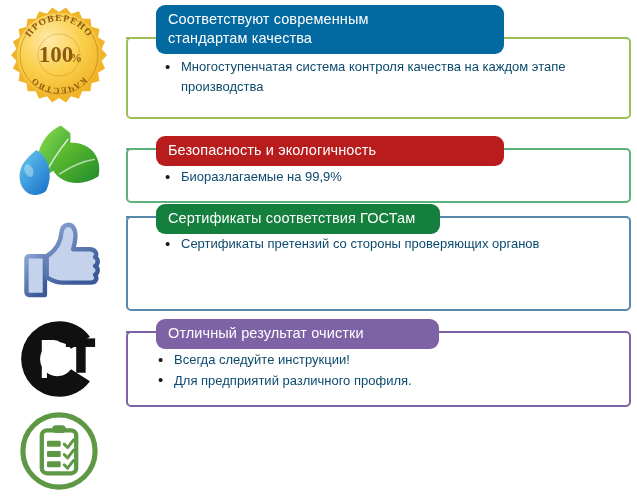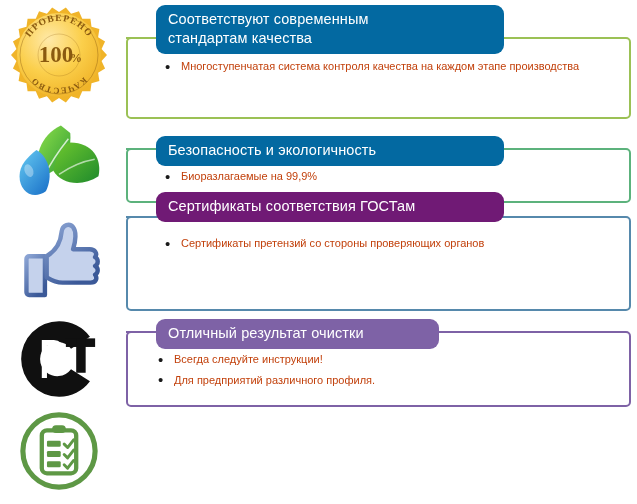--- a/index.html
+++ b/index.html
@@ -89,23 +89,23 @@
   .bullets {
     position: absolute;
     margin: 0;
     padding: 0;
     list-style: none;
     z-index: 2;
   }
   .bullets li {
     position: relative;
     padding-left: 19px;
-    font-size: 11px;
+    font-size: 13px;
     line-height: 19.5px;
-    color: #c2410c;
+    color: #0c4a6e;
     margin-bottom: 1px;
   }
   .bullets li::before {
     content: "\2022";
     position: absolute;
     left: 3px;
     top: -0.5px;
     font-size: 15px;
     color: #1a1a1a;
   }
@@ -212,29 +212,29 @@
         <div class="stub" style="left: 8px; top: 37px; width: 32px; background: rgb(155, 193, 85);"></div>
         <div class="header-pill" style="left: 38px; top: 5px; width: 348px; background: #0369a1;">Соответствуют современным
 стандартам качества</div>
         <ul class="bullets" style="left: 44px; top: 57px; width: 440px;">
           <li>Многоступенчатая система контроля качества на каждом этапе производства</li>
         </ul>
       </div>
       <div class="section" style="left: 0px; top: 0px; width: 519px; height: 504px;">
         <div class="body-box" style="left: 8px; top: 148px; width: 505px; height: 55px; border-color: rgb(92, 178, 124);"></div>
         <div class="stub" style="left: 8px; top: 148px; width: 32px; background: rgb(92, 178, 124);"></div>
-        <div class="header-pill" style="left: 38px; top: 136px; width: 348px; background: #0369a1;">Безопасность и экологичность</div>
+        <div class="header-pill" style="left: 38px; top: 136px; width: 348px; background: #b91c1c;">Безопасность и экологичность</div>
         <ul class="bullets" style="left: 44px; top: 167px; width: 440px;">
           <li>Биоразлагаемые на 99,9%</li>
         </ul>
       </div>
       <div class="section" style="left: 0px; top: 0px; width: 519px; height: 504px;">
         <div class="body-box" style="left: 8px; top: 216px; width: 505px; height: 95px; border-color: rgb(86, 137, 172);"></div>
         <div class="stub" style="left: 8px; top: 216px; width: 32px; background: rgb(86, 137, 172);"></div>
-        <div class="header-pill" style="left: 38px; top: 192px; width: 348px; background: #701a75;">Сертификаты соответствия ГОСТам</div>
+        <div class="header-pill" style="left: 38px; top: 204px; width: 284px; background: #15803d;">Сертификаты соответствия ГОСТам</div>
         <ul class="bullets" style="left: 44px; top: 234px; width: 440px;">
           <li>Сертификаты претензий со стороны проверяющих органов</li>
         </ul>
       </div>
       <div class="section" style="left: 0px; top: 0px; width: 519px; height: 504px;">
         <div class="body-box" style="left: 8px; top: 331px; width: 505px; height: 76px; border-color: rgb(126, 98, 166);"></div>
         <div class="stub" style="left: 8px; top: 331px; width: 32px; background: rgb(126, 98, 166);"></div>
         <div class="header-pill" style="left: 38px; top: 319px; width: 283px; background: rgb(126, 98, 166);">Отличный результат очистки</div>
         <ul class="bullets" style="left: 37px; top: 350px; width: 440px;">
           <li>Всегда следуйте инструкции!</li>

